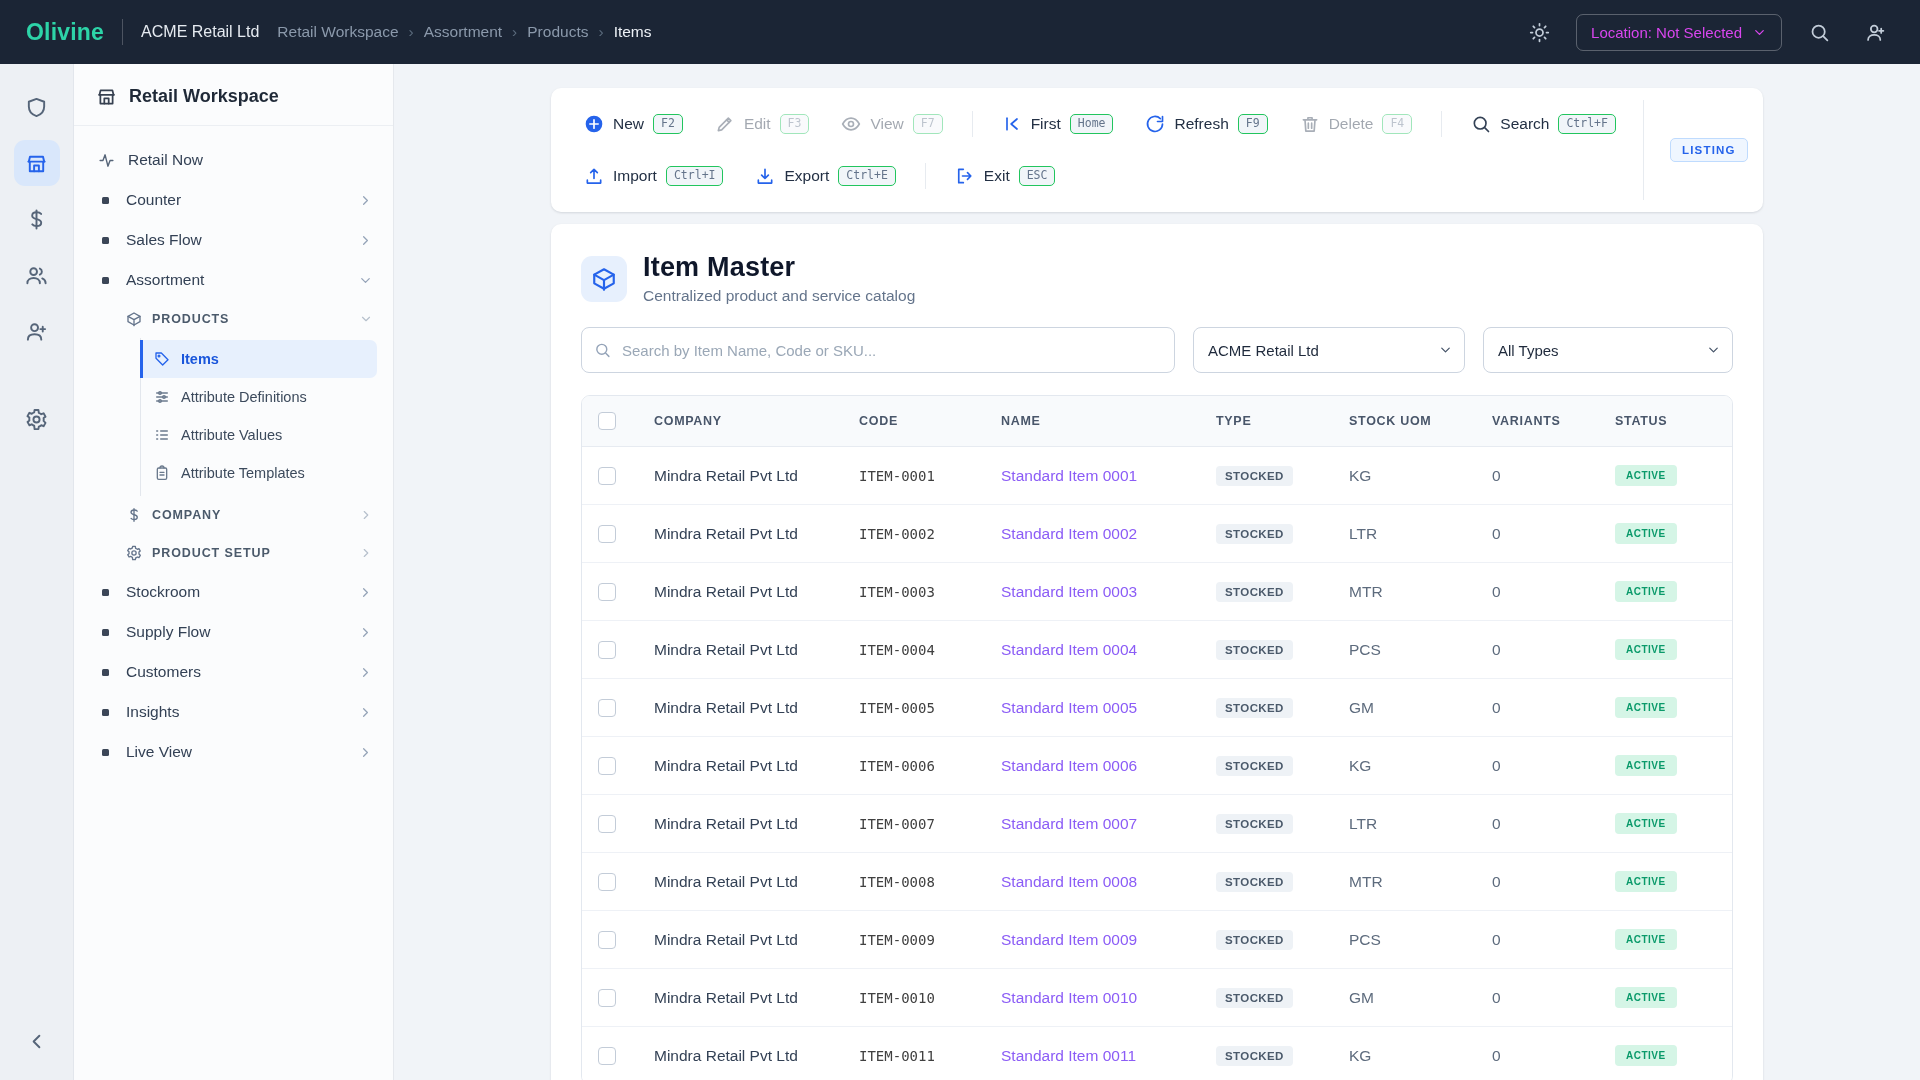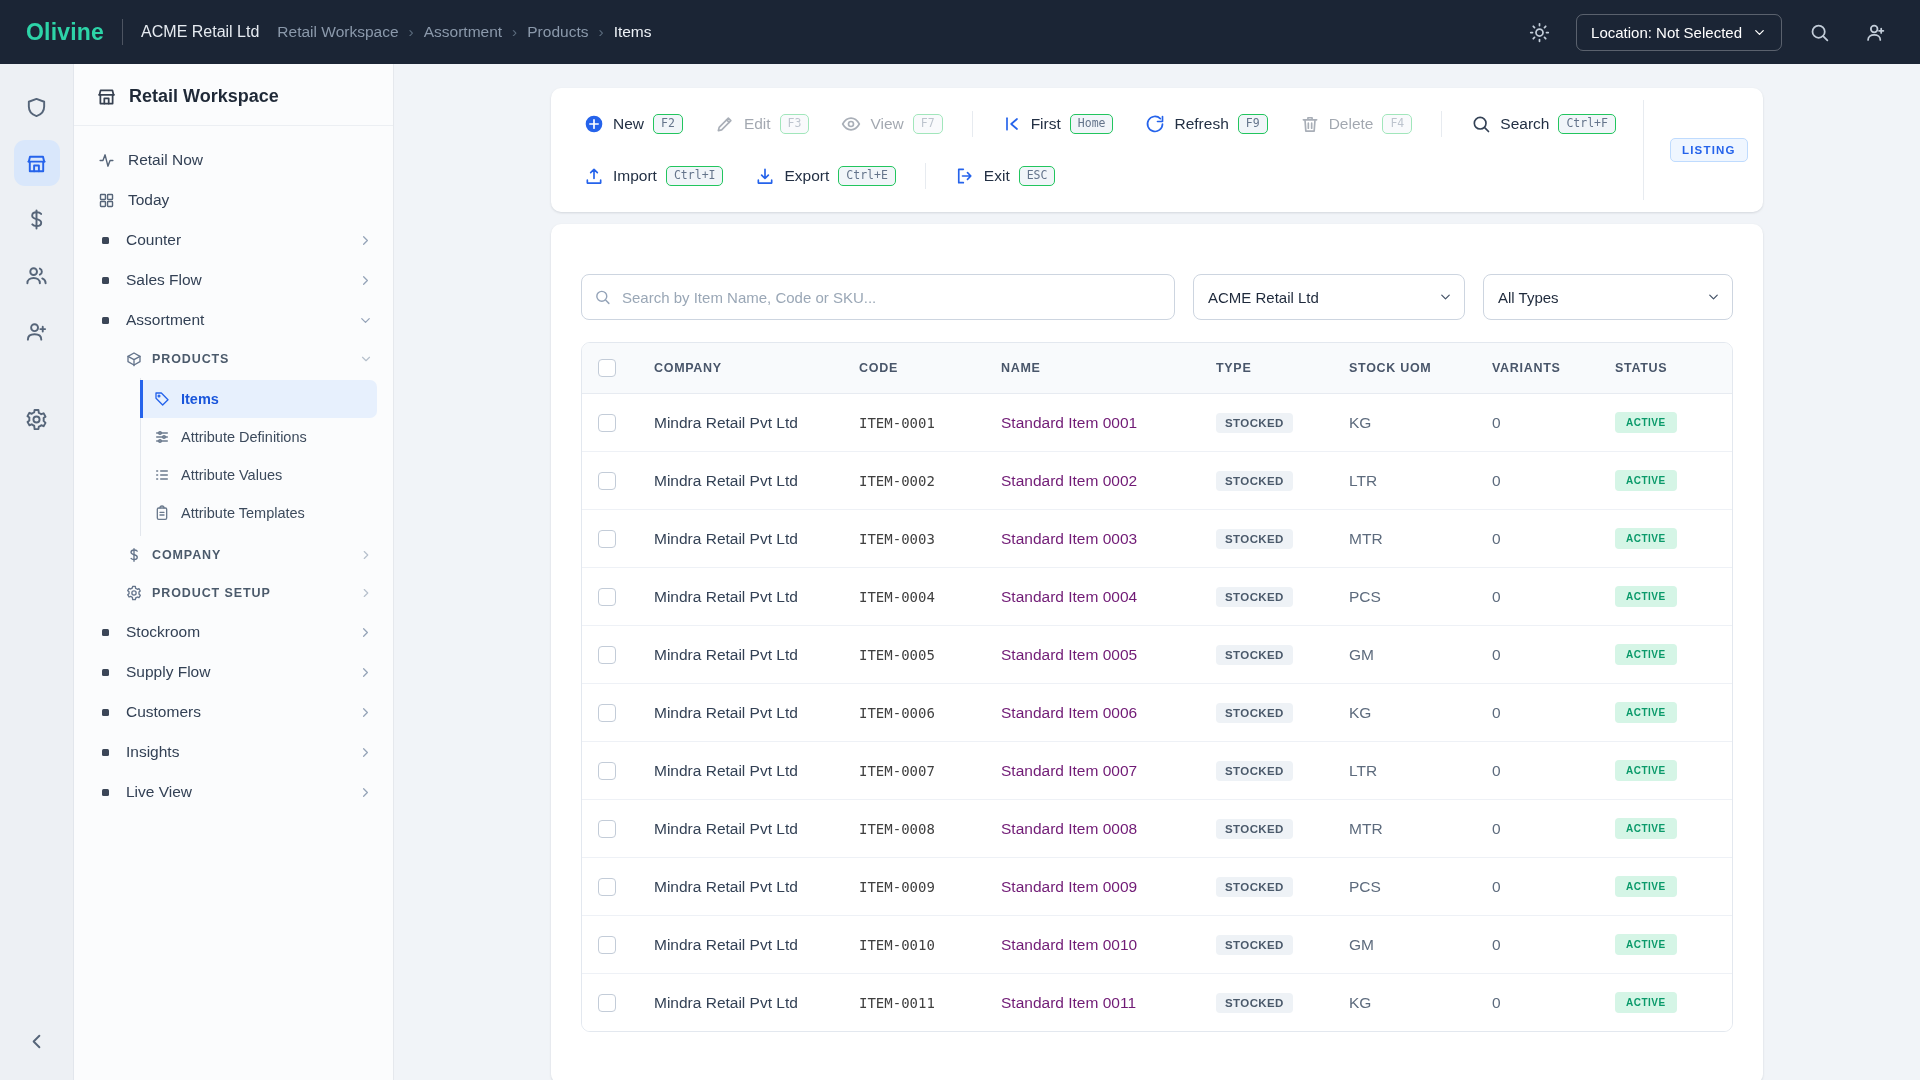--- a/index.html
+++ b/index.html
@@ -13,21 +13,21 @@
   .topbar { height:64px; background:#1b2535; display:flex; align-items:center; padding:0 26px; gap:18px; }
   .brand { color:#2dd4a8; font-weight:800; font-size:23px; letter-spacing:.2px; }
   .v-divider { width:1px; height:26px; background:rgba(255,255,255,.22); }
   .company { color:#e6ebf1; font-size:16px; }
   .breadcrumb { display:flex; align-items:center; gap:10px; font-size:15.5px; color:#8b99ab; }
   .crumb + .crumb::before { content:"›"; margin-right:10px; color:#5b6b7d; }
   .crumb.current { color:#eef2f7; }
   .topbar-spacer { flex:1; }
   .icon-btn { color:#c3cdd9; display:flex; align-items:center; justify-content:center; width:38px; height:38px; border-radius:8px; }
   .icon-btn .ic { width:21px; height:21px; }
-  .location-btn { display:flex; align-items:center; gap:10px; border:1px solid rgba(255,255,255,.28); color:#ffffff; border-radius:7px; padding:9px 14px; font-size:15px; }
+  .location-btn { display:flex; align-items:center; gap:10px; border:1px solid rgba(255,255,255,.28); color:#d946ef; border-radius:7px; padding:9px 14px; font-size:15px; }
   .location-btn .ic { width:15px; height:15px; }
 
   .app-body { display:flex; height:1016px; }
 
   
   .icon-rail { width:74px; background:#edf0f4; border-right:1px solid #e2e6ec; display:flex; flex-direction:column; align-items:center; padding:20px 0 16px; gap:10px; }
   .rail-btn { width:46px; height:46px; border-radius:11px; display:flex; align-items:center; justify-content:center; color:#566579; }
   .rail-btn .ic { width:23px; height:23px; }
   .rail-btn.active { background:#d9e7fb; color:#2563eb; }
   .rail-gap { height:22px; }
@@ -98,21 +98,21 @@
   tbody tr:first-child td { border-top:none; }
   .col-check { width:56px; }
   .col-company { width:205px; }
   .col-code { width:142px; }
   .col-name { width:215px; }
   .col-type { width:133px; }
   .col-uom { width:143px; }
   .col-variants { width:123px; }
   td.col-code { font-family:"DejaVu Sans Mono", monospace; font-size:14px; color:#3b4least; }
   td.col-code { color:#404040; }
-  td.col-name { color:#701a75; font-weight:500;margin-top:29px; }
+  td.col-name { color:#8b5cf6; font-weight:500;margin-top:29px; }
   td.col-uom, td.col-variants { color:#5d6b7d; }
   input[type="checkbox"] { appearance:none; -webkit-appearance:none; width:18px; height:18px; border:1.5px solid #c3ccd8; border-radius:4px; background:#fff; cursor:pointer; vertical-align:middle; }
   .type-badge { display:inline-block; font-size:11.5px; font-weight:700; letter-spacing:.4px; color:#4b5a6b; background:#eef2f6; border-radius:4px; padding:4px 9px; }
   .status-badge { display:inline-block; font-size:10px; font-weight:700; letter-spacing:.5px; color:#0a9a6a; background:#d5f5e6; border-radius:4px; padding:5px 11px; }
 </style>
 </head>
 <body>
 
 <header class="topbar">
   <div class="brand">Olivine</div>
@@ -215,29 +215,20 @@
     </div>
     <nav class="sidebar-nav">
 
       <div class="nav-item">
         <svg class="ic" viewBox="0 0 24 24" style="width:17px;height:17px;color:#566579;">
             <path d="M3 12h4l3-8 4 16 3-8h4"></path>
           </svg>
         <span class="nav-label">Retail Now</span>
       </div>
 
-      <div class="nav-item">
-        <svg class="ic" viewBox="0 0 24 24" style="width:17px;height:17px;color:#566579;">
-            <rect x="3.5" y="3.5" width="7" height="7" rx="1"></rect>
-            <rect x="13.5" y="3.5" width="7" height="7" rx="1"></rect>
-            <rect x="3.5" y="13.5" width="7" height="7" rx="1"></rect>
-            <rect x="13.5" y="13.5" width="7" height="7" rx="1"></rect>
-          </svg>
-        <span class="nav-label">Today</span>
-      </div>
 
       <div class="nav-item">
         <span class="bullet"></span>
         <span class="nav-label">Counter</span>
         <svg class="ic chev" viewBox="0 0 24 24">
             <path d="M9 6l6 6-6 6"></path>
           </svg>
       </div>
 
       <div class="nav-item">
@@ -459,20 +450,32 @@
             </button>
           </div>
         </div>
         <div class="toolbar-right">
           <span class="mode-badge">LISTING</span>
         </div>
       </div>
 
       <div class="card content-card">
 
+        <div class="page-header">
+          <div class="page-icon">
+            <svg class="ic" viewBox="0 0 24 24">
+                <path d="M21 8l-9-5-9 5v8l9 5 9-5z"></path>
+                <path d="M3 8l9 5 9-5M12 13v9"></path>
+              </svg>
+          </div>
+          <div>
+            <div class="page-title">Item Master</div>
+            <div class="page-subtitle">Centralized product and service catalog</div>
+          </div>
+        </div>
 
         <div class="filters">
           <div class="search-wrap">
             <svg class="ic" viewBox="0 0 24 24">
                 <circle cx="11" cy="11" r="7"></circle>
                 <path d="M21 21l-4.3-4.3"></path>
               </svg>
             <input class="search-input" type="text" placeholder="Search by Item Name, Code or SKU..." style="">
           </div>
           <div class="select-wrap">

